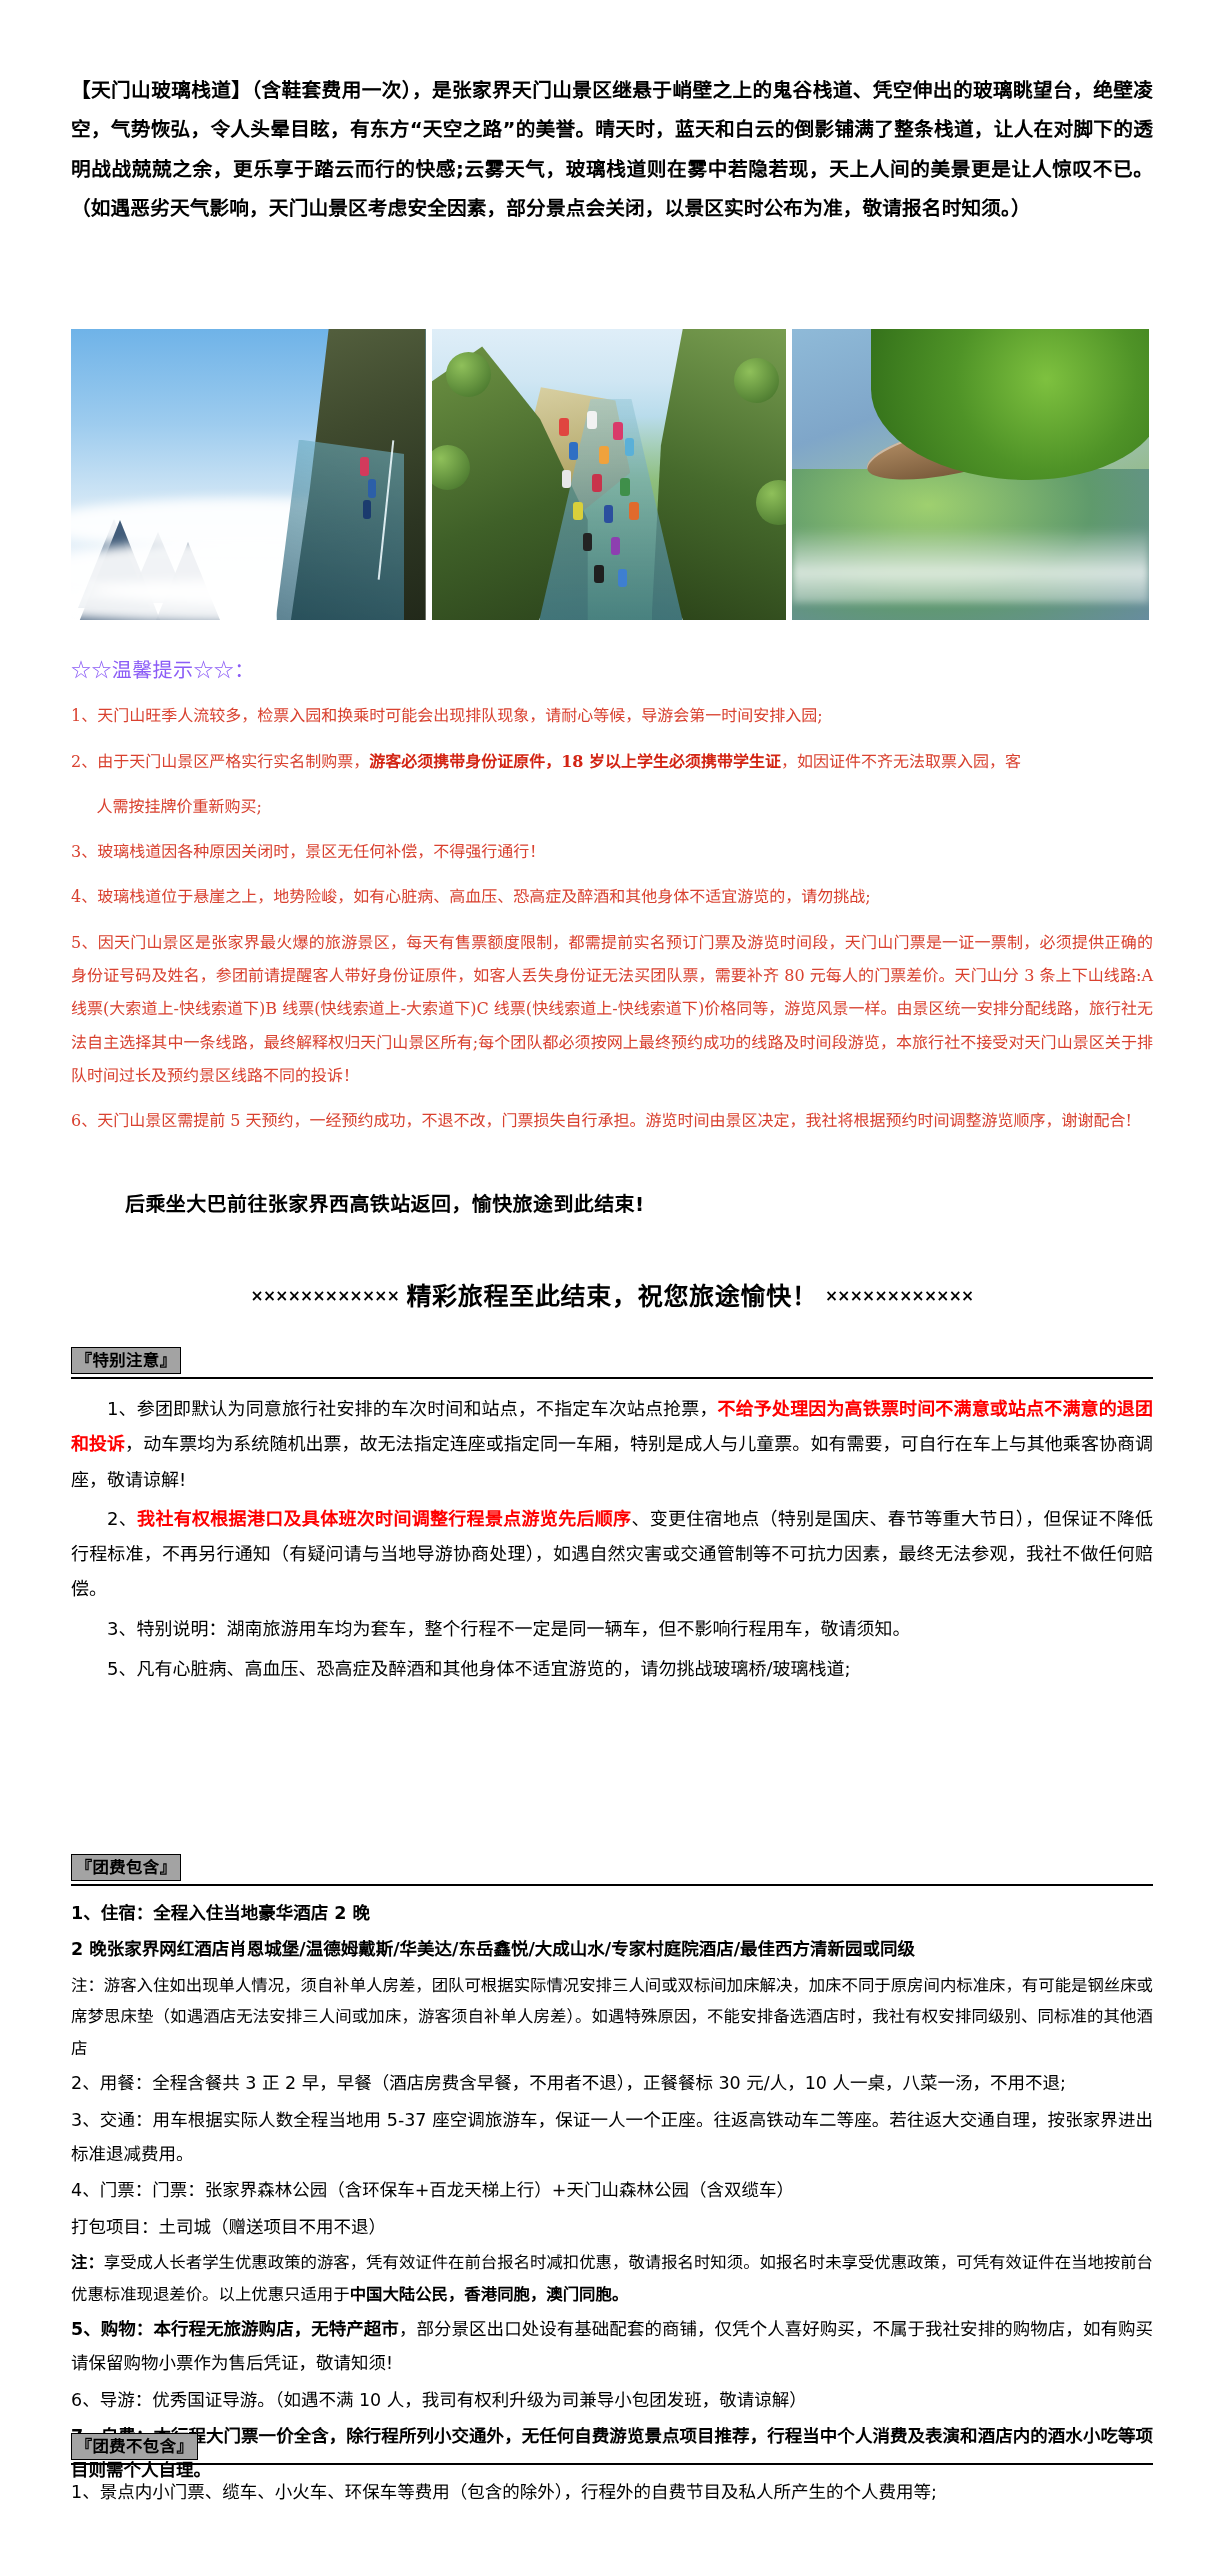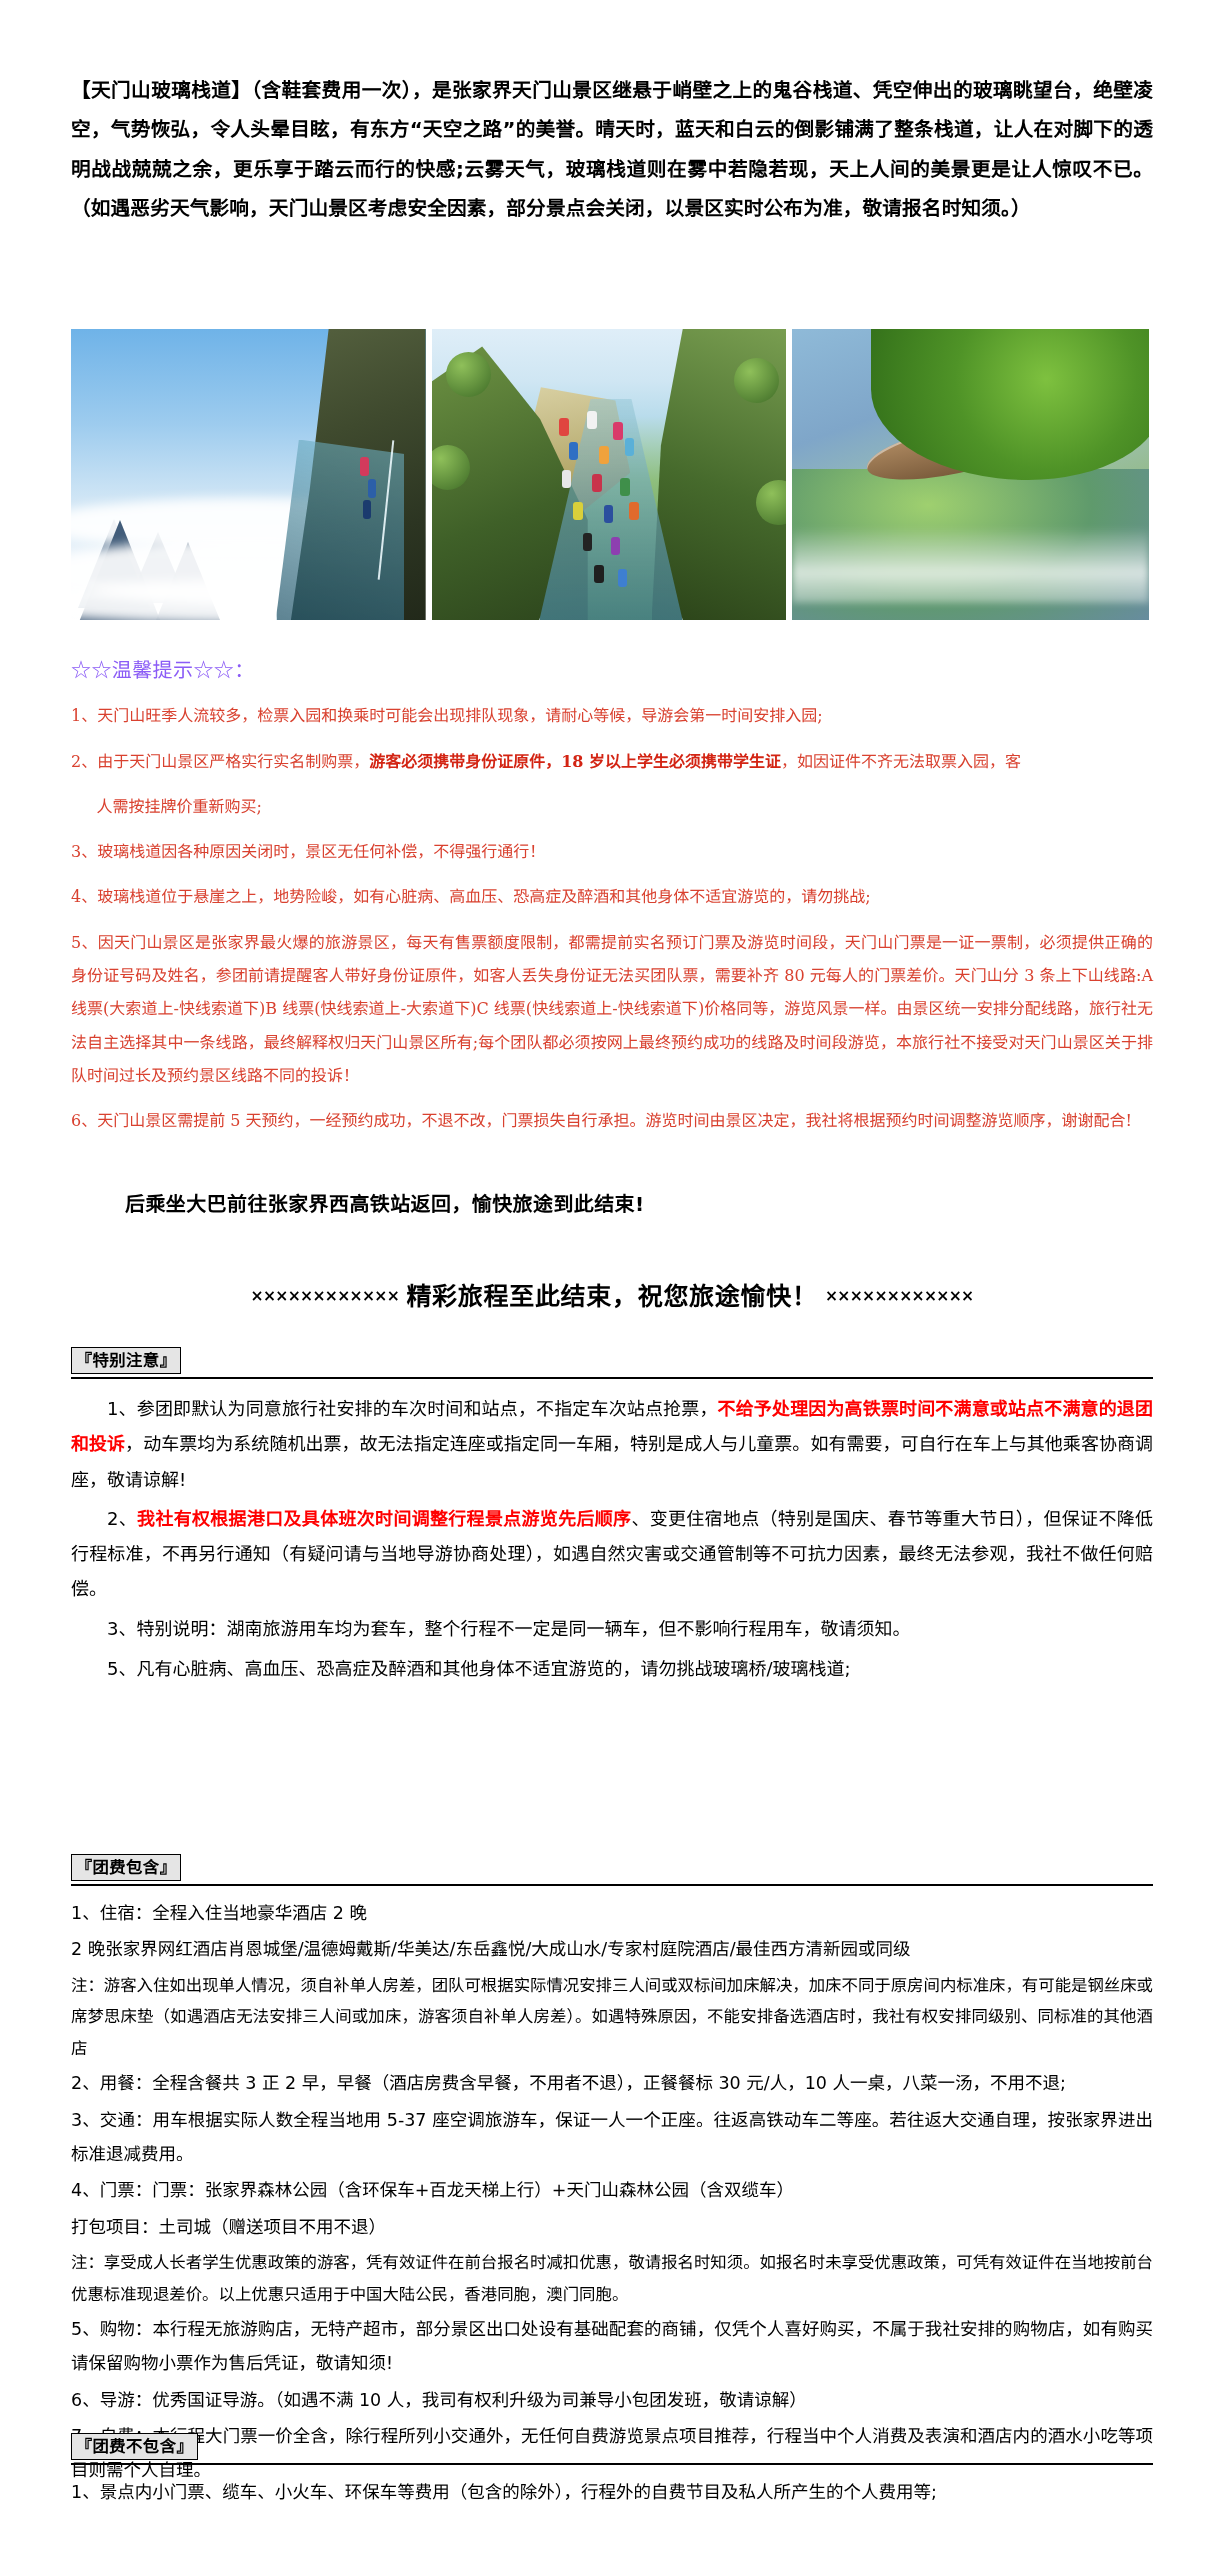--- a/index.html
+++ b/index.html
@@ -258,21 +258,21 @@
 
   
   .section-head {
     position: relative;
     margin: 0;
     padding: 0;
   }
   .section-head .tagwrap { display: block; line-height: 0; }
   .section-head .tag {
     display: inline-block;
-    background: #e5e5e5;
+    background: #a3a3a3;
     color: #000;
     font-weight: bold;
     font-size: 16.4px;
     line-height: 1.32;
     padding: 1.5px 3.7px 2.2px 3.7px;
     border: 0.7px solid #000;
     letter-spacing: 0.4px;
   }
   .section-head .rule {
     display: block;
@@ -288,21 +288,21 @@
   }
   .list .li {
     font-size: 18px;
     line-height: 1.95;
     margin: 0 0 4.5px 0;
     text-align: justify;
     text-justify: inter-ideograph;
   }
   .list .li.ind { text-indent: 2em; }
   .red { color: #ff0000; font-weight: bold; }
-  .blk-b { font-weight: normal; }
+  .blk-b { font-weight: bold; }
 
   
   #notice-section { position:absolute; left:0; top:1347px; width:1082px; }
   #notice-section .list { margin-top: 12px; }
 
   #included-section { position:absolute; left:0; top:1854px; width:1082px; }
   #included-section .list { margin-top: 10.4px; }
   #included-section .li { font-size: 17.5px; line-height: 1.92; margin-bottom: 3px; }
   #included-section .note { font-size: 16.4px; line-height: 1.92; }
 

